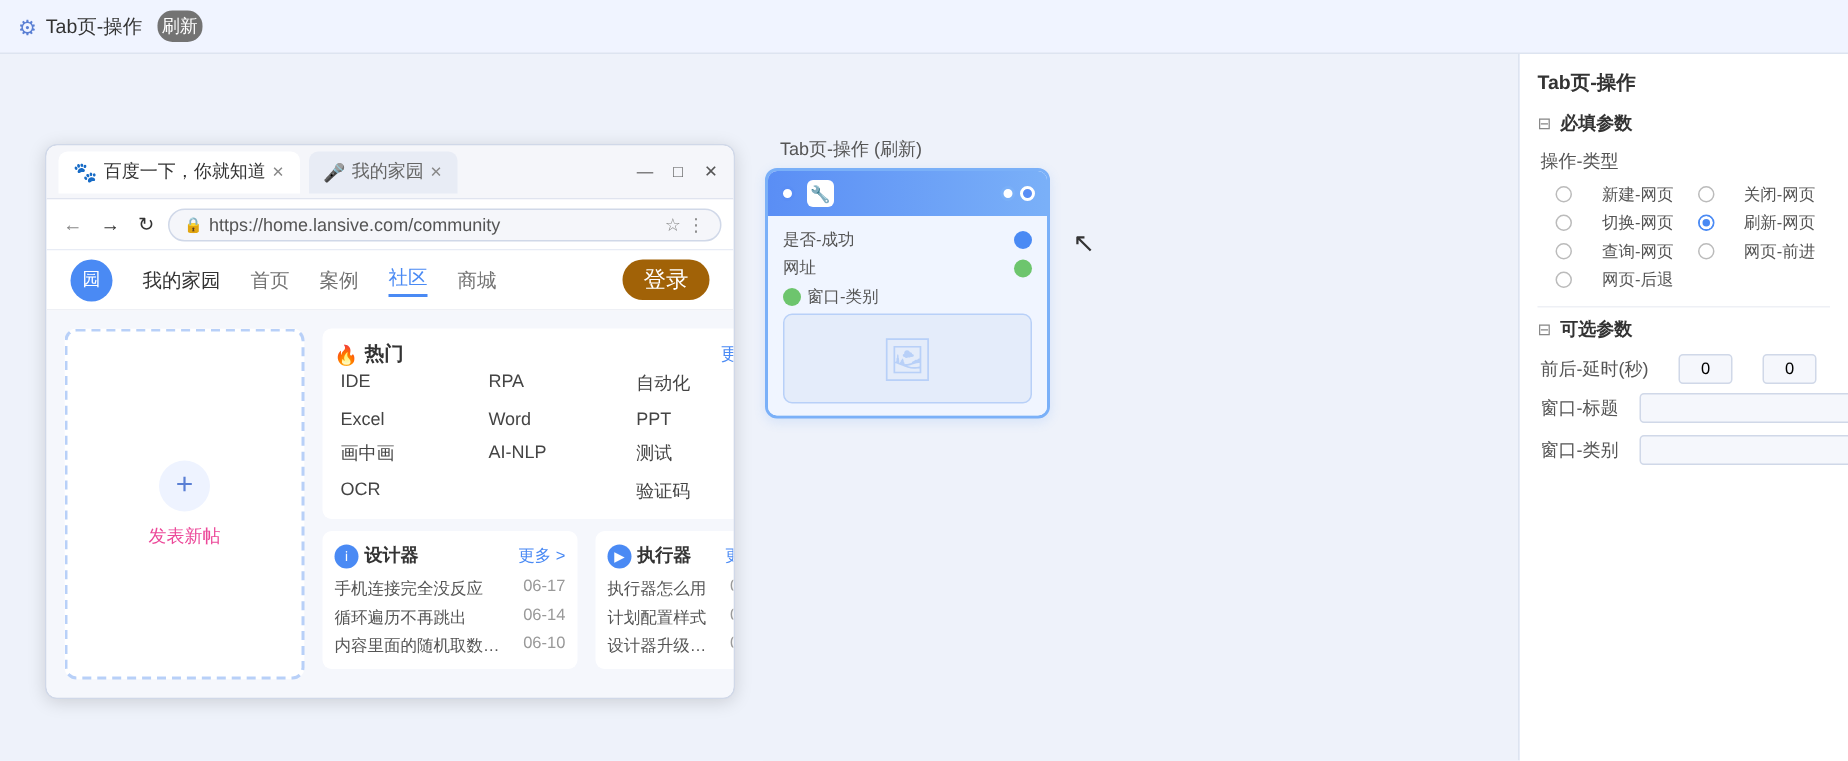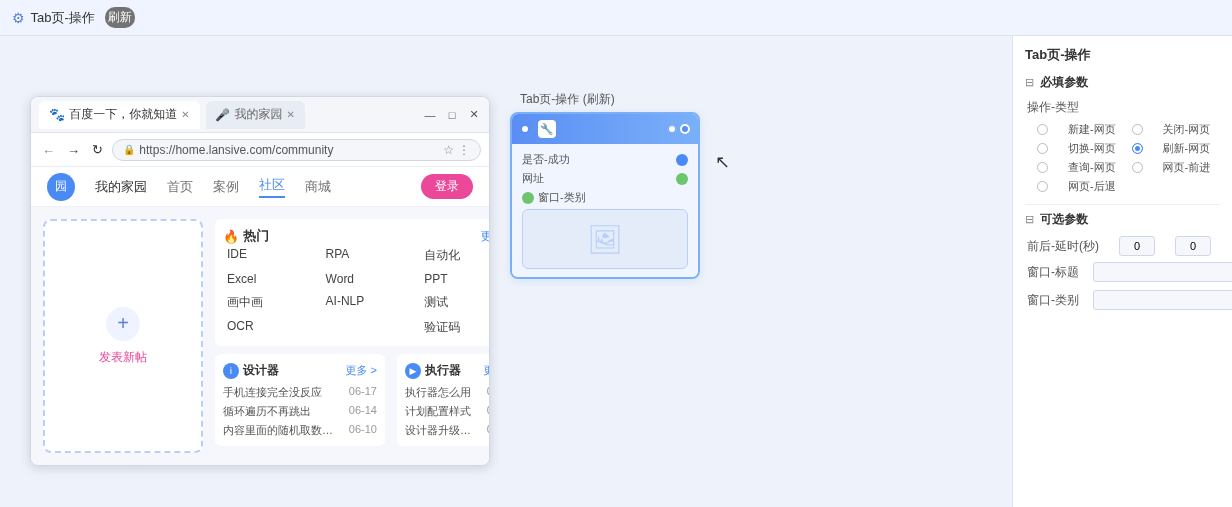--- a/index.html
+++ b/index.html
@@ -189,26 +189,26 @@
       font-size: 13px;
       color: #737373;
       cursor: pointer;
     }
     .nav-link.active {
       color: #4a8af4;
       border-bottom: 2px solid #4a8af4;
       padding-bottom: 2px;
     }
     .login-btn {
-      background: #ec4899;
+      background: #a16207;
       color: #fff;
       border: none;
       border-radius: 14px;
       padding: 4px 14px;
-      font-size: 12px;
+      font-size: 15px;
       cursor: pointer;
       margin-left: auto;
     }
 
     .browser-content {
       background: #f5f7fc;
       padding: 12px;
       display: flex;
       gap: 12px;
       height: calc(100% - 110px);

